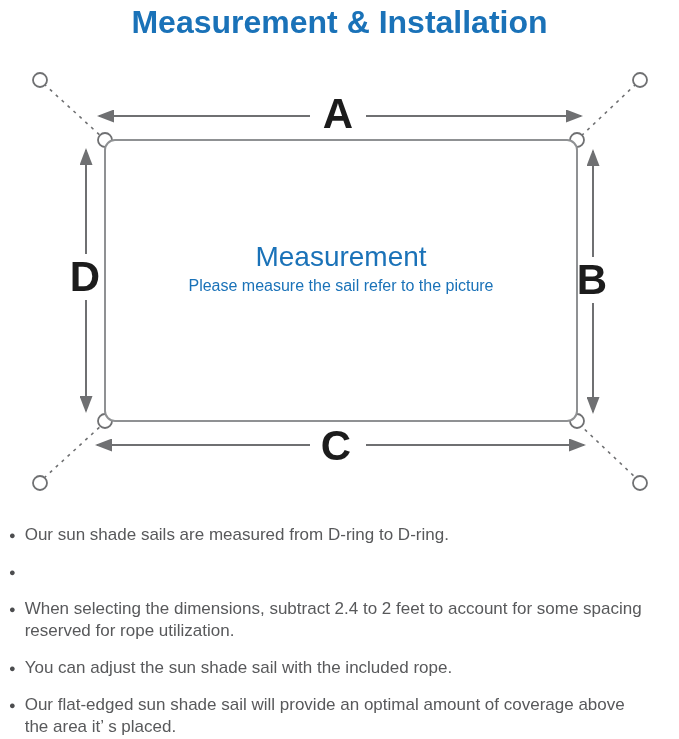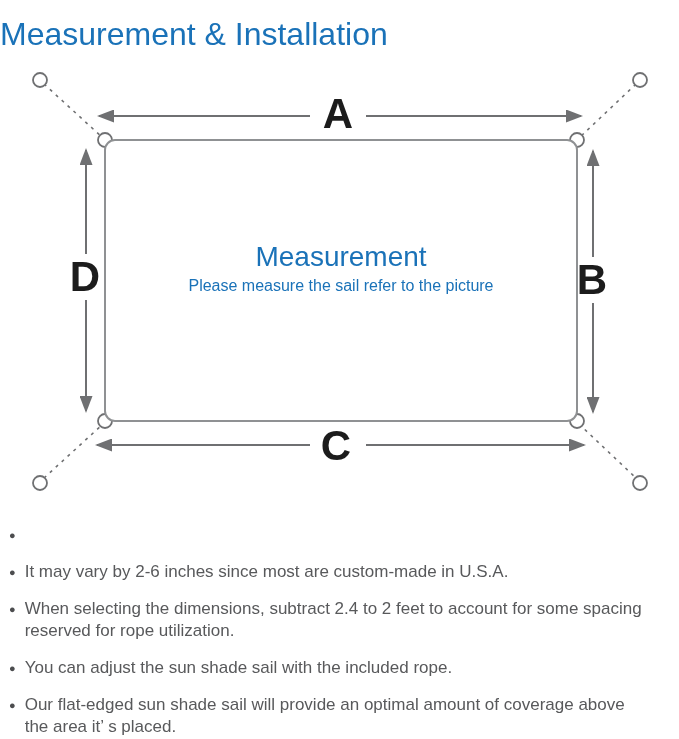--- a/index.html
+++ b/index.html
@@ -9,25 +9,26 @@
   .page {
     position: relative;
     width: 679px;
     height: 739px;
     background: #ffffff;
     overflow: hidden;
   }
 
   .page-title {
     position: absolute;
-    top: 16px;
+    top: 4px;
     left: 0;
     width: 100%;
+    text-align: center;
     font-size: 32px;
-    font-weight: normal;
+    font-weight: bold;
     letter-spacing: 0px;
     color: var(--accent, #1a72b8);
   }
 
   .diagram {
     position: absolute;
     top: 50px;
     left: 0;
     width: 679px;
     height: 460px;
@@ -138,24 +139,24 @@
 
     <div class="center-text">
       <div class="center-title">Measurement</div>
       <div class="center-subtitle">Please measure the sail refer to the picture</div>
     </div>
   </div>
 
   <ul class="notes">
     <li>
       <span class="dot">●</span>
+      <span class="note-text">Our sun shade sails are measured from D-ring to D-ring.</span>
     </li>
     <li>
       <span class="dot">●</span>
-      <span class="note-text">It may vary by 2-6 inches since most are custom-made in U.S.A.</span>
     </li>
     <li>
       <span class="dot">●</span>
       <span class="note-text">When selecting the dimensions, subtract 2.4 to 2 feet to account for some spacing reserved for rope utilization.</span>
     </li>
     <li>
       <span class="dot">●</span>
       <span class="note-text">You can adjust the sun shade sail with the included rope.</span>
     </li>
     <li>

